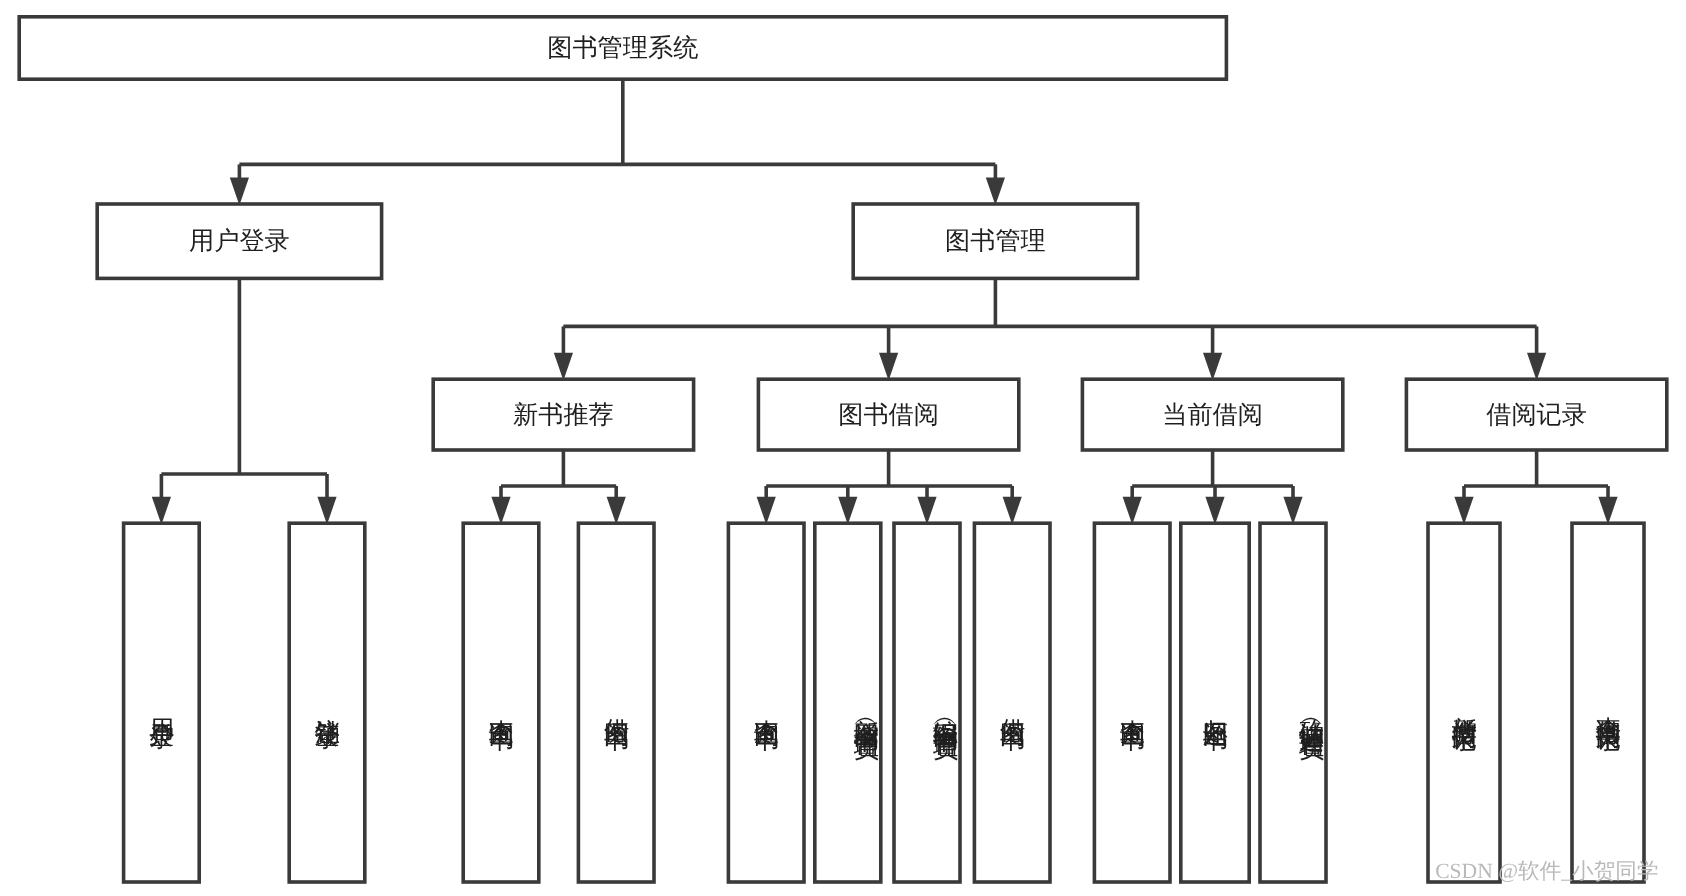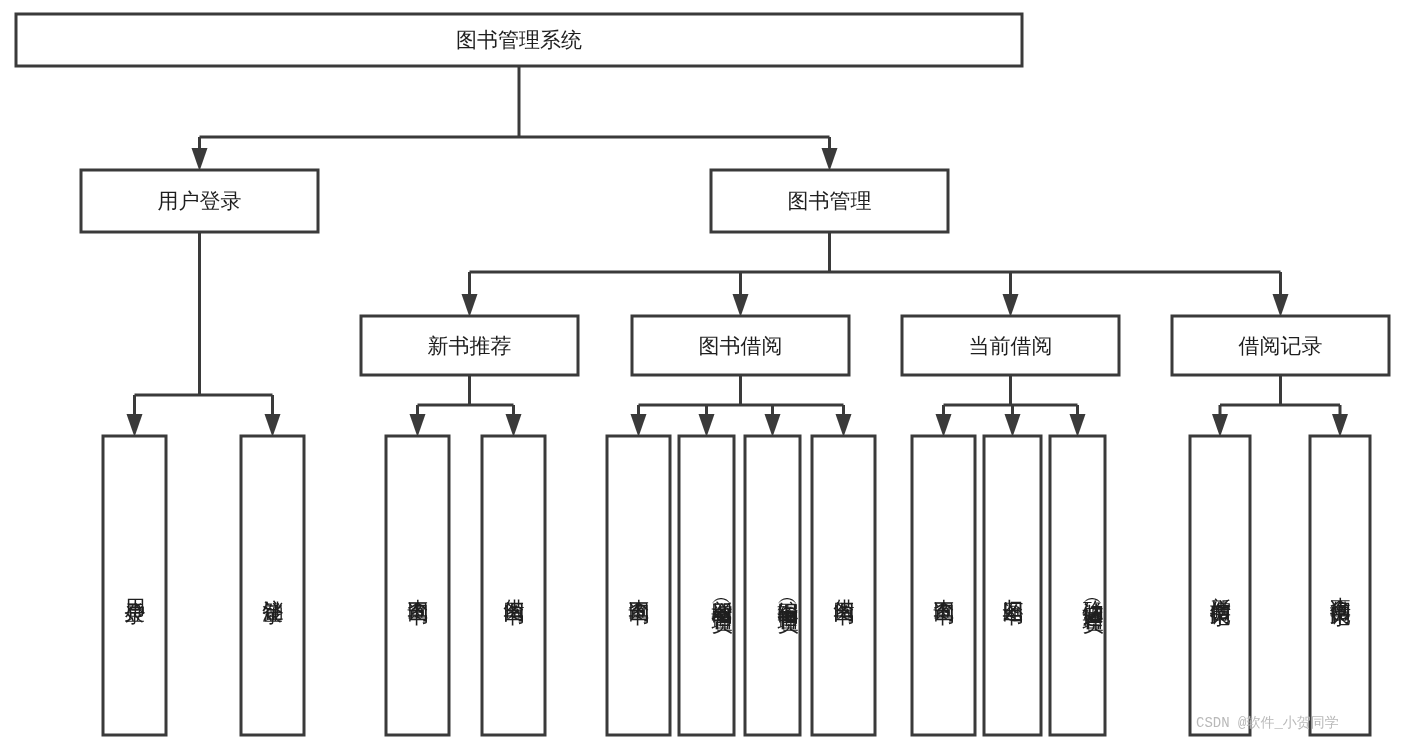--- a/index.html
+++ b/index.html
@@ -60,22 +60,22 @@
     color: #1f1f1f;
     letter-spacing: 2px;
     display: flex;
     align-items: center;
     justify-content: center;
     white-space: nowrap;
     pointer-events: none;
   }
   .watermark {
     position: absolute;
-    font-family: Liberation Mono, monospace;
-    font-size: 14px;
+    font-family: Liberation Serif, serif;
+    font-size: 18px;
     color: #b9b9b9;
     white-space: nowrap;
     user-select: none;
   }
 </style>
 </head>
 <body>
 
 <div id="diagram-root">
   <svg id="tree-svg" viewBox="0 0 1405 747" preserveAspectRatio="none">

